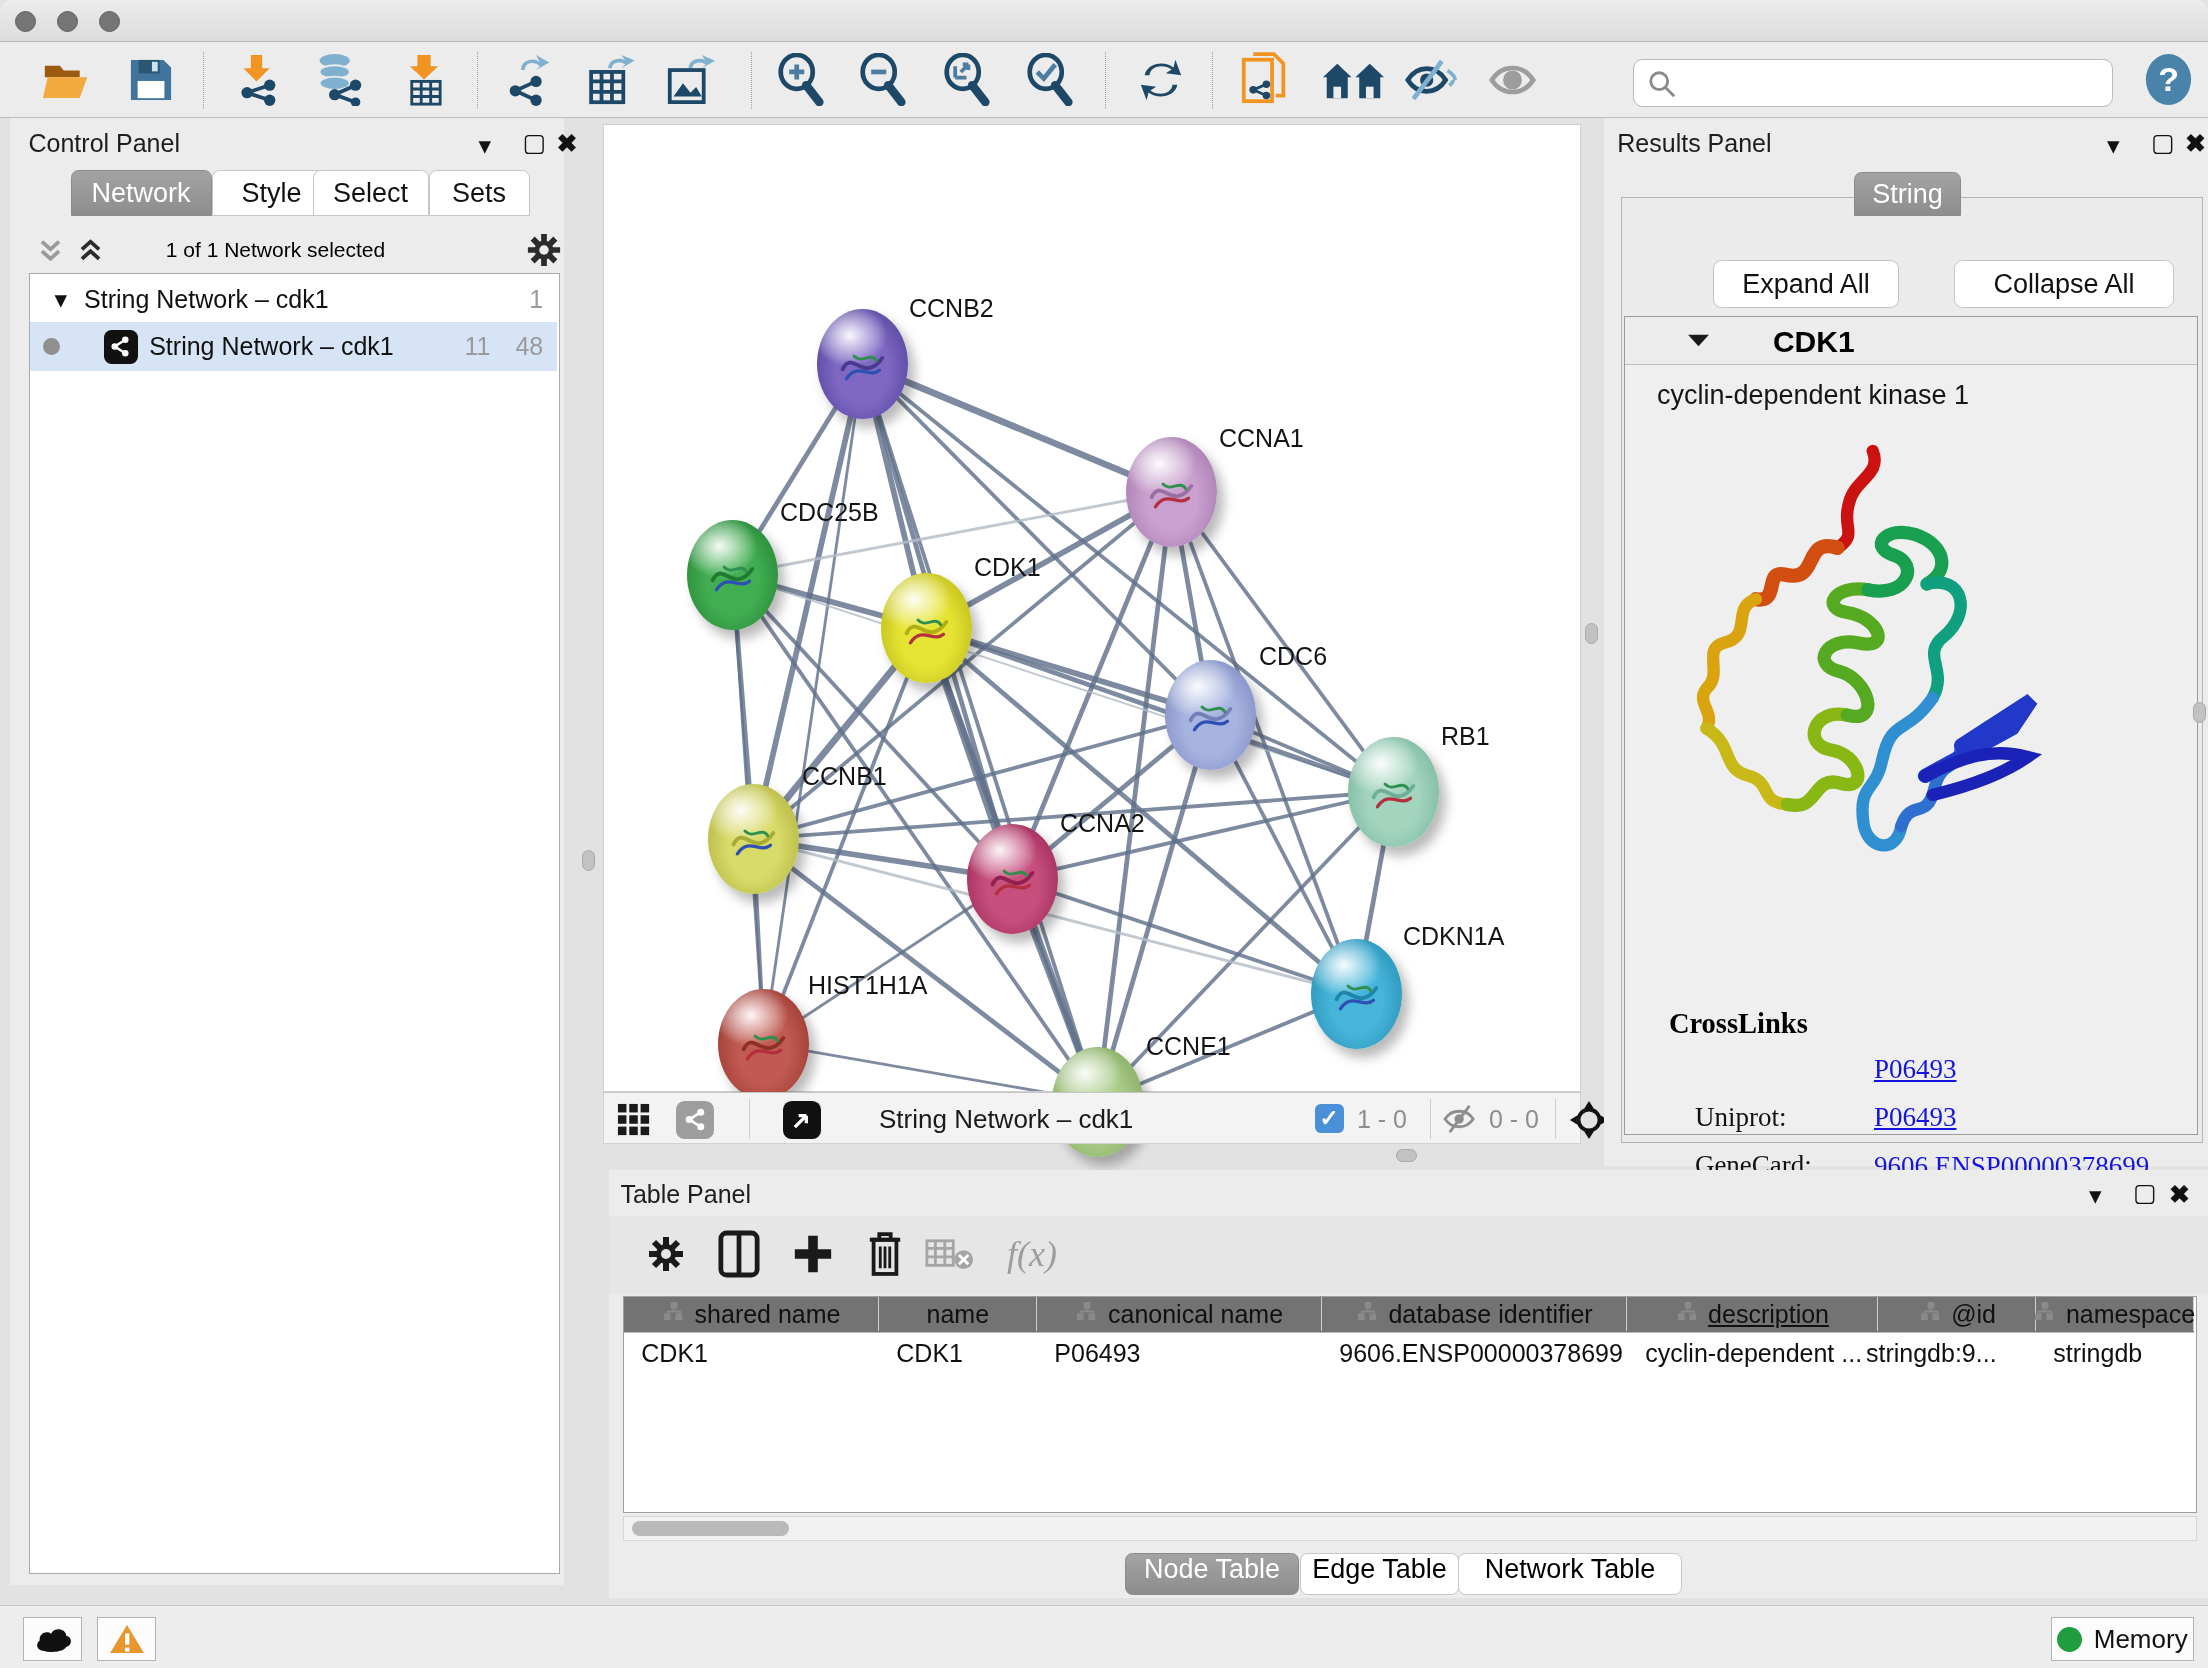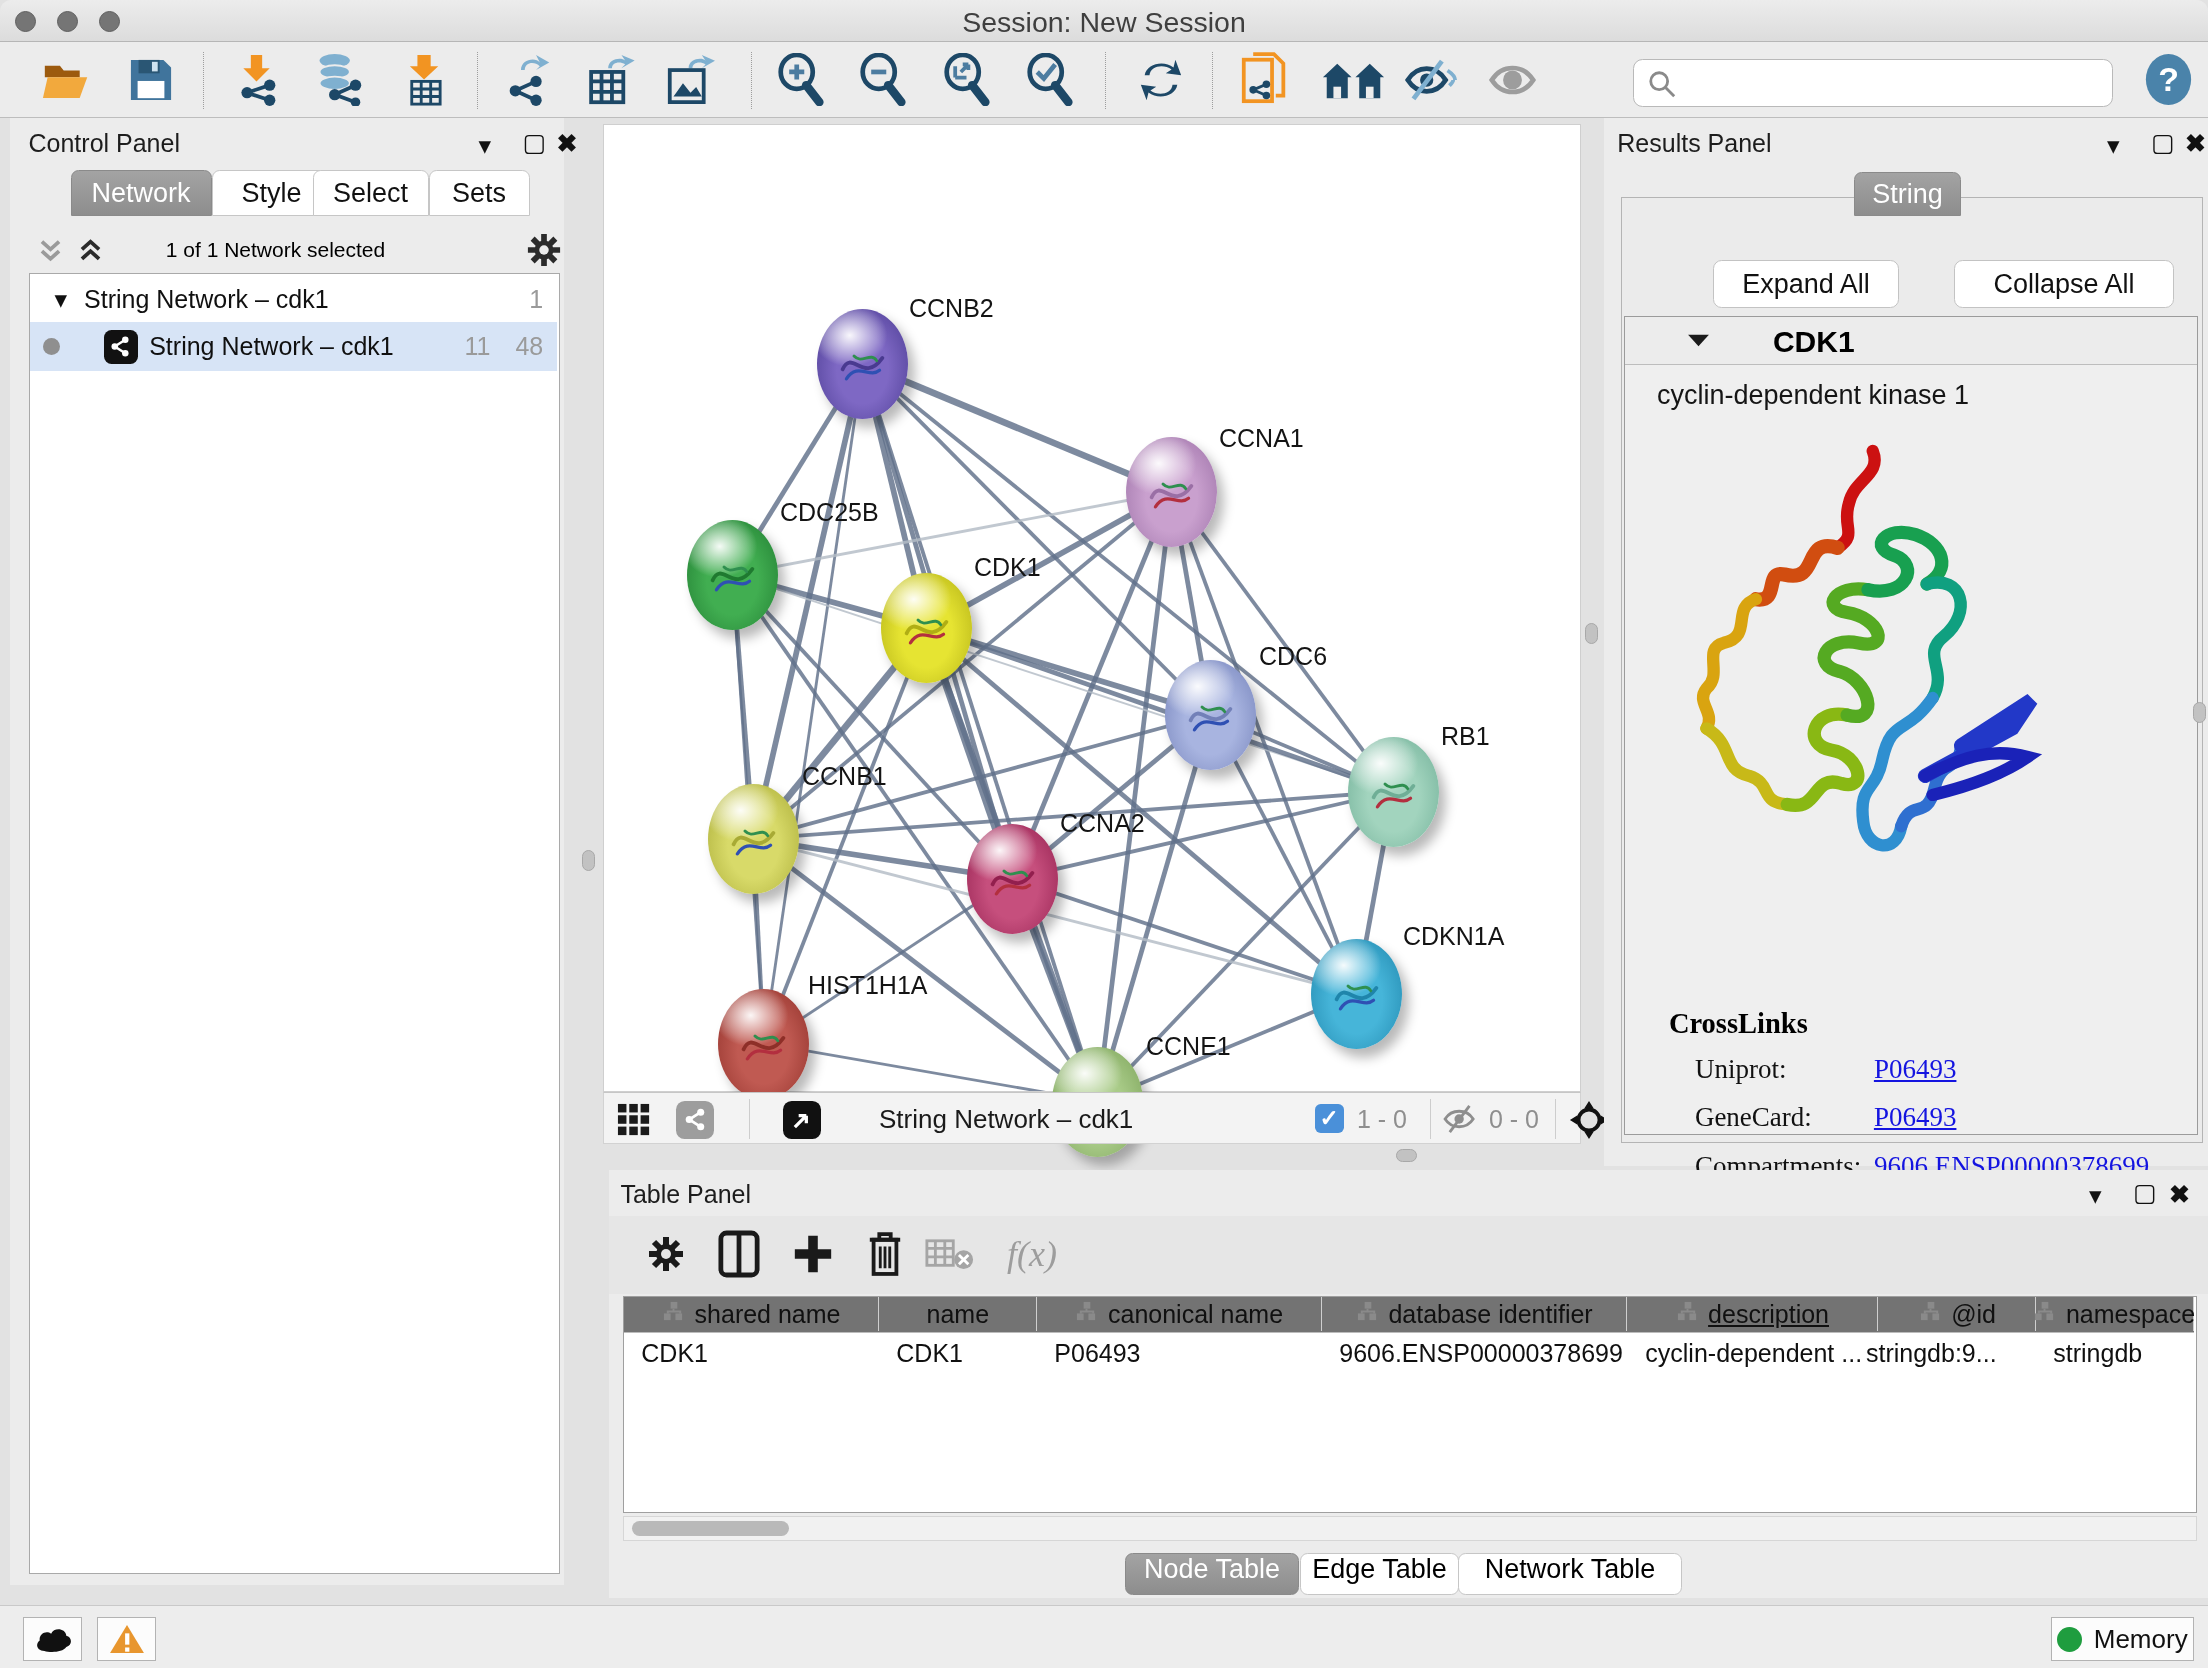--- a/index.html
+++ b/index.html
@@ -71,21 +71,21 @@
     display:flex; align-items:center; justify-content:center; }
   #cdk1-box { position:absolute; left:1.9px; top:118px; width:574px; height:819px;
     border:1.9px solid #9b9b9b; background:#efefef; }
   #cdk1-header { position:absolute; left:0; top:0; width:100%; height:48px;
     background:#ececec; border-bottom:1px solid #bdbdbd; }
   #cdk1-title { position:absolute; left:148px; top:7.6px; font-size:30px; font-weight:bold; }
   #cdk1-desc { position:absolute; left:32px; top:63px; font-size:27px; color:#151515; }
   #crosslinks { position:absolute; left:0px; top:691px; width:100%;
     font-family:"Liberation Serif", serif; }
   #crosslinks-title { position:absolute; left:44px; top:0; font-size:28.5px; font-weight:bold; }
-  .xl-row { position:absolute; left:70px; font-size:27px; color:#111; }
+  .xl-row { position:absolute; left:70px; font-size:27px; color:#111;margin-top:48px; }
   .xl-link { position:absolute; left:249px; font-size:27px; color:#1414e0;
     text-decoration:underline; }
 
   
   #table-panel { position:absolute; left:609px; top:1170px; width:1600px; height:428px;
     background:#ececec; }
   #tp-toolbar { position:absolute; left:0px; top:46px; width:1600px; height:78px;
     background:#e6e6e6; }
   .tp-icon { position:absolute; top:11.4px; width:53px; height:53px; display:flex;
     align-items:center; justify-content:center; }
@@ -118,21 +118,20 @@
   .splitter-dot { position:absolute; width:13.3px; height:21px; border-radius:6.7px;
     background:#c2c2c2; border:1px solid #a8a8a8; }
 </style>
 </head>
 <body>
 
 <div id="titlebar">
   <span class="traffic" style="left:15px"></span>
   <span class="traffic" style="left:57px"></span>
   <span class="traffic" style="left:99px"></span>
-  <div id="win-title">Session: New Session</div>
 </div>
 
 <div id="toolbar">
   <span class="tbtn" style="left:40px">
     <svg width="49" height="44" viewBox="0 0 52 46">
       <path d="M3 8 L19 8 L23 13 L40 13 L40 20 L3 20 Z" fill="#9c5a0e"></path>
       <path d="M6 20 L48 20 L40 42 L1 42 Z" fill="#f2a93d"></path>
     </svg>
   </span>
   <span class="tbtn" style="left:124px">

